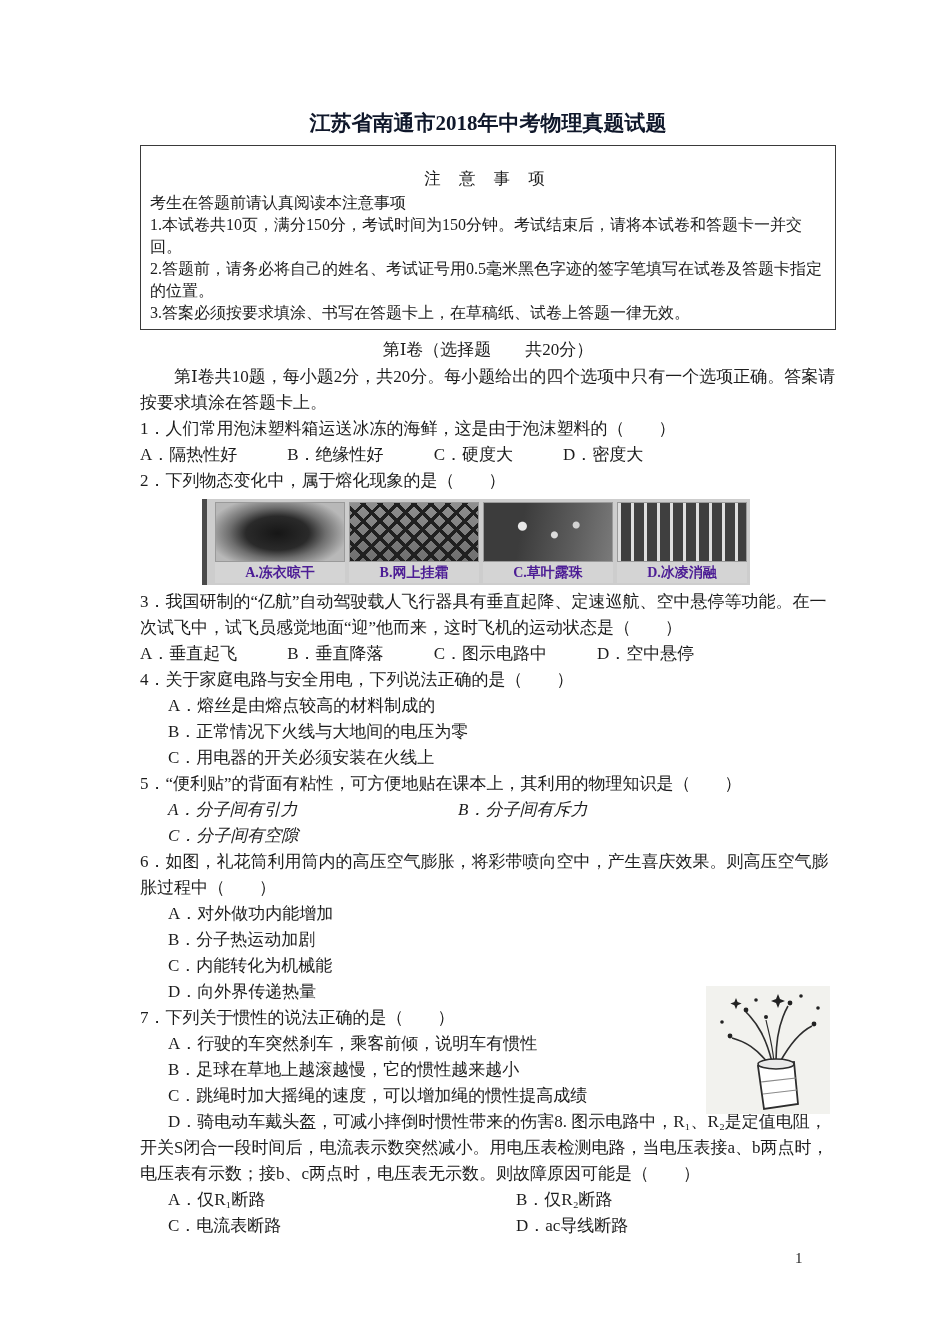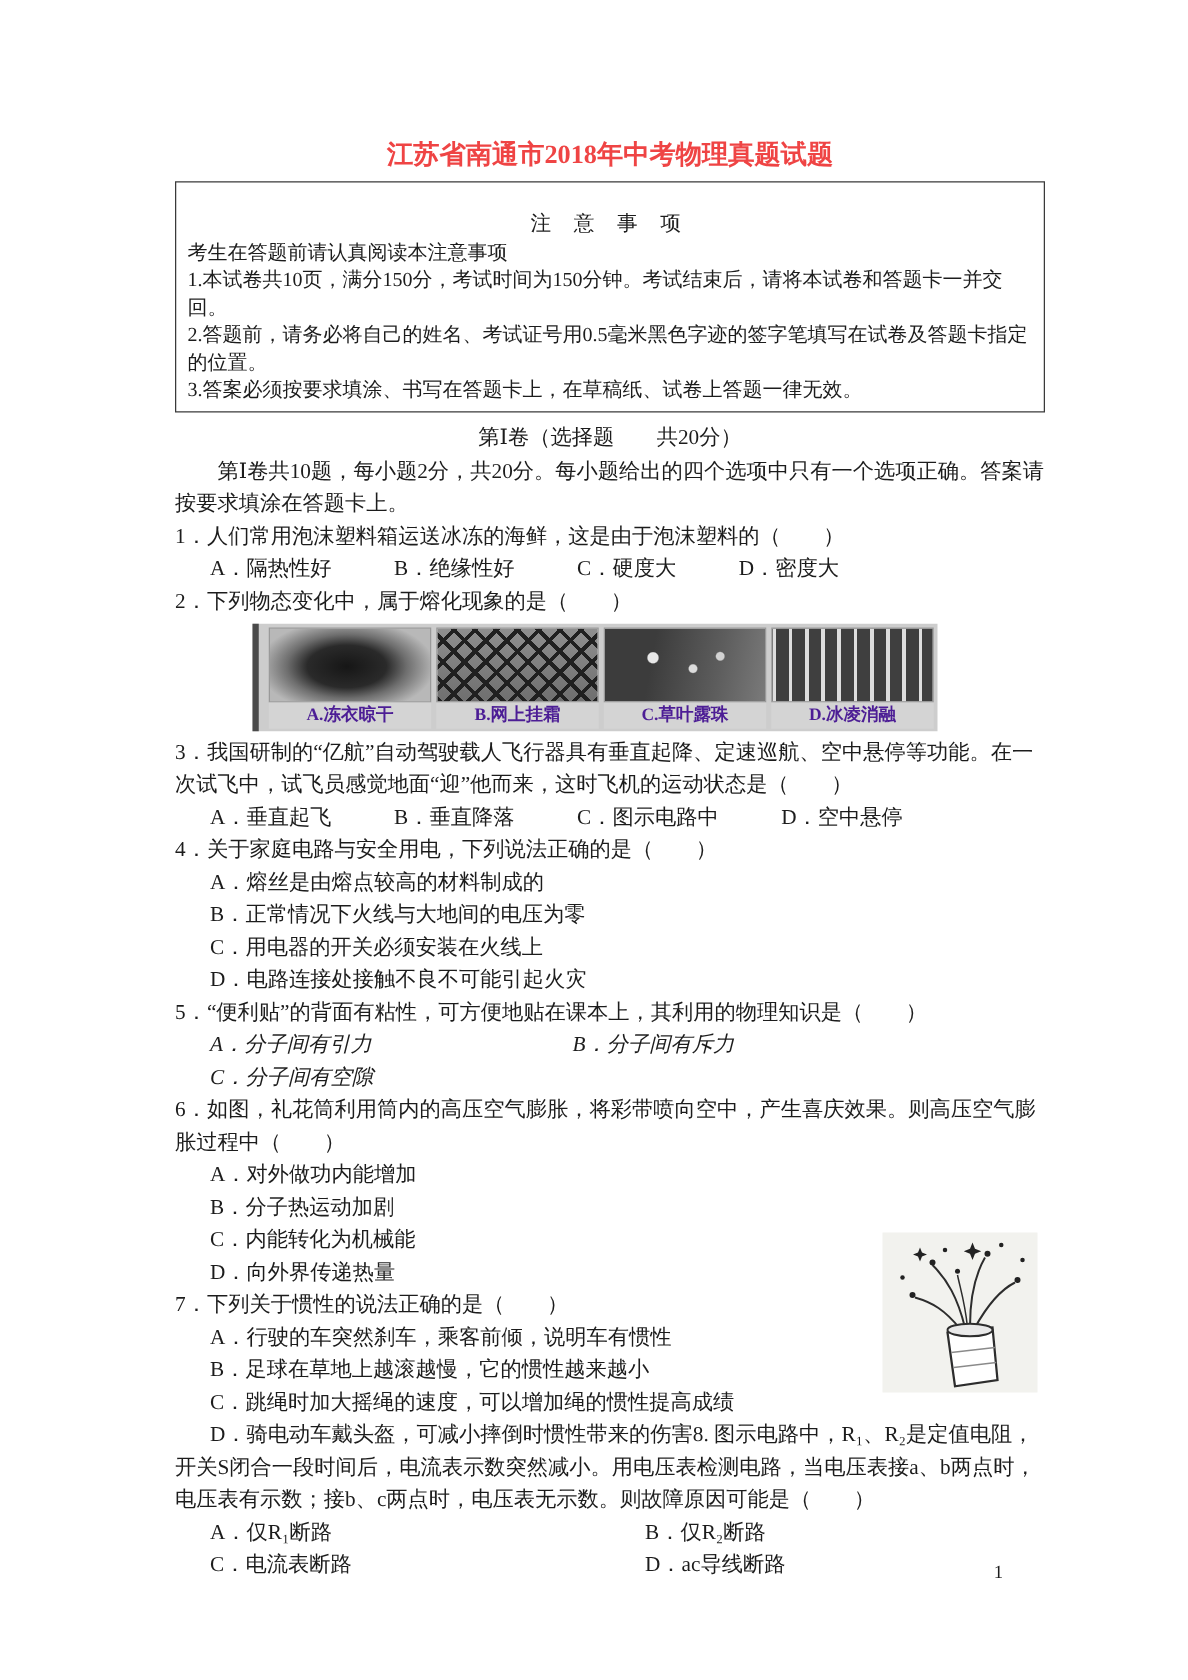--- a/index.html
+++ b/index.html
@@ -13,21 +13,21 @@
     overflow: hidden;
   }
   .content {
     position: absolute;
     left: 140px;
     top: 110px;
     width: 696px;
   }
   .title {
     text-align: center;
-    color: #ef4444;
+    color: #0f172a;
     font-weight: bold;
     font-size: 21px;
     line-height: 26px;
     margin: 0 0 9px 0;
   }
   .notice-box {
     border: 1.5px solid #3a3a3a;
     padding: 21px 9px 5px 9px;
     font-size: 16px;
     line-height: 22px;
@@ -37,21 +37,21 @@
     letter-spacing: 7px;
     margin: 1px 0 2px 0;
     font-size: 16.5px;
   }
   .notice-line { margin: 0; }
   .main-text { font-size: 17px; line-height: 26px; }
   .section-header { text-align: center; margin: 7px 0 1px 0; }
   p { margin: 0; }
   .indent2 { text-indent: 2em; }
   .question { margin: 0; }
-  .opt-inline { display: flex; gap: 50px; margin-left: 28px; }
+  .opt-inline { display: flex; gap: 50px; }
   .opt-block { margin-left: 28px; }
   .opt-grid-5 { display: grid; grid-template-columns: 290px auto; margin-left: 28px; font-style: italic; }
   .opt-grid-8 { display: grid; grid-template-columns: 348px auto; margin-left: 28px; }
   .merged-par { text-indent: 28px; }
 
   
   .photo-strip {
     display: flex;
     gap: 4px;
     width: 548px;
@@ -163,21 +163,20 @@
           <span>C．图示电路中</span>
           <span>D．空中悬停</span>
         </div>
       </section>
 
       <section class="question">
         <p>4．关于家庭电路与安全用电，下列说法正确的是（　　）</p>
         <p class="opt-block">A．熔丝是由熔点较高的材料制成的</p>
         <p class="opt-block">B．正常情况下火线与大地间的电压为零</p>
         <p class="opt-block">C．用电器的开关必须安装在火线上</p>
-        <p class="opt-block">D．电路连接处接触不良不可能引起火灾</p>
       </section>
 
       <section class="question">
         <p>5．“便利贴”的背面有粘性，可方便地贴在课本上，其利用的物理知识是（　　）</p>
         <div class="opt-grid-5">
           <span>A．分子间有引力</span>
           <span>B．分子间有斥力</span>
           <span>C．分子间有空隙</span>
         </div>
       </section>

